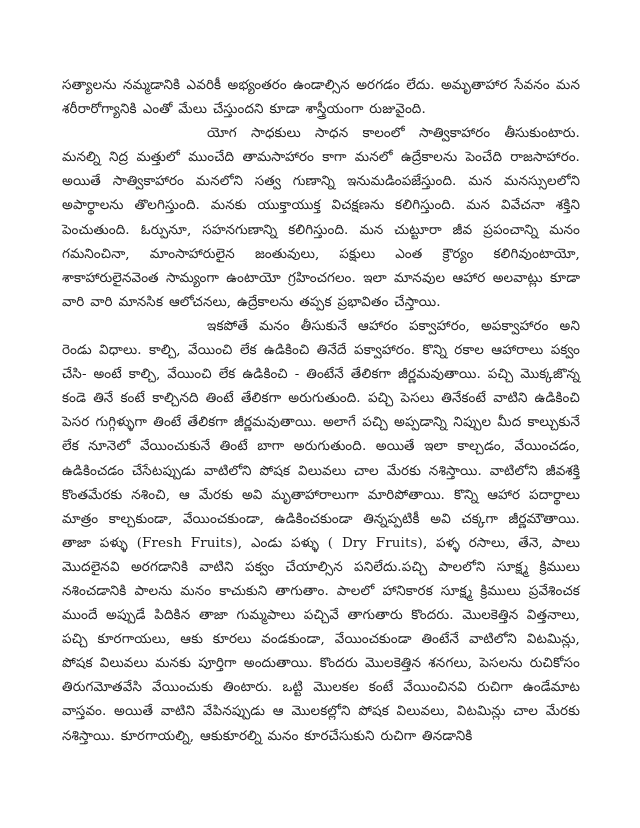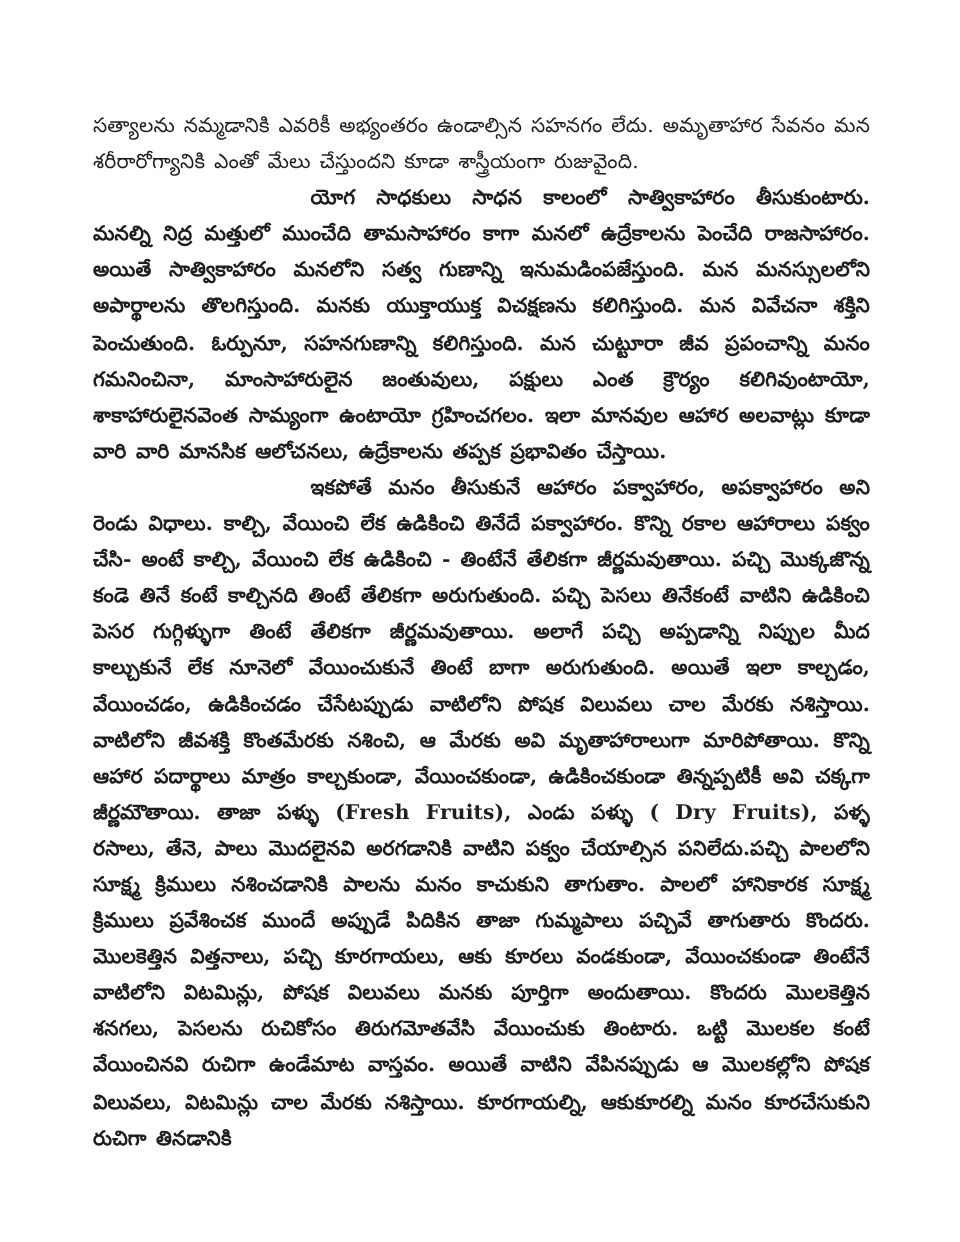--- a/index.html
+++ b/index.html
@@ -23,23 +23,22 @@
     margin: 0;
     font-size: 13.5px;
     line-height: 24.1px;
     text-align: justify;
     text-justify: inter-word;
     word-spacing: 1.5px;
     letter-spacing: 0.1px;
   }
   .para.indented {
     text-indent: 145px;
-    font-weight: bold;
   }
 </style>
 </head>
 <body>
 
 <div class="page">
-  <p class="para">సత్యాలను నమ్మడానికి ఎవరికీ అభ్యంతరం ఉండాల్సిన సహనగం లేదు. అమృతాహార సేవనం మన శరీరారోగ్యానికి ఎంతో మేలు చేస్తుందని కూడా శాస్త్రీయంగా రుజువైంది.</p>
+  <p class="para">సత్యాలను నమ్మడానికి ఎవరికీ అభ్యంతరం ఉండాల్సిన అరగడం లేదు. అమృతాహార సేవనం మన శరీరారోగ్యానికి ఎంతో మేలు చేస్తుందని కూడా శాస్త్రీయంగా రుజువైంది.</p>
   <p class="para indented">యోగ సాధకులు సాధన కాలంలో సాత్వికాహారం తీసుకుంటారు. మనల్ని నిద్ర మత్తులో ముంచేది తామసాహారం కాగా మనలో ఉద్రేకాలను పెంచేది రాజసాహారం. అయితే సాత్వికాహారం మనలోని సత్వ గుణాన్ని ఇనుమడింపజేస్తుంది. మన మనస్సులలోని అపార్థాలను తొలగిస్తుంది. మనకు యుక్తాయుక్త విచక్షణను కలిగిస్తుంది. మన వివేచనా శక్తిని పెంచుతుంది. ఓర్పునూ, సహనగుణాన్ని కలిగిస్తుంది. మన చుట్టూరా జీవ ప్రపంచాన్ని మనం గమనించినా, మాంసాహారులైన జంతువులు, పక్షులు ఎంత క్రౌర్యం కలిగివుంటాయో, శాకాహారులైనవెంత సామ్యంగా ఉంటాయో గ్రహించగలం. ఇలా మానవుల ఆహార అలవాట్లు కూడా వారి వారి మానసిక ఆలోచనలు, ఉద్రేకాలను తప్పక ప్రభావితం చేస్తాయి.</p>
   <p class="para indented">ఇకపోతే మనం తీసుకునే ఆహారం పక్వాహారం, అపక్వాహారం అని రెండు విధాలు. కాల్చి, వేయించి లేక ఉడికించి తినేదే పక్వాహారం. కొన్ని రకాల ఆహారాలు పక్వం చేసి- అంటే కాల్చి, వేయించి లేక ఉడికించి - తింటేనే తేలికగా జీర్ణమవుతాయి. పచ్చి మొక్కజొన్న కండె తినే కంటే కాల్చినది తింటే తేలికగా అరుగుతుంది. పచ్చి పెసలు తినేకంటే వాటిని ఉడికించి పెసర గుగ్గిళ్ళుగా తింటే తేలికగా జీర్ణమవుతాయి. అలాగే పచ్చి అప్పడాన్ని నిప్పుల మీద కాల్చుకునే లేక నూనెలో వేయించుకునే తింటే బాగా అరుగుతుంది. అయితే ఇలా కాల్చడం, వేయించడం, ఉడికించడం చేసేటప్పుడు వాటిలోని పోషక విలువలు చాల మేరకు నశిస్తాయి. వాటిలోని జీవశక్తి కొంతమేరకు నశించి, ఆ మేరకు అవి మృతాహారాలుగా మారిపోతాయి. కొన్ని ఆహార పదార్థాలు మాత్రం కాల్చకుండా, వేయించకుండా, ఉడికించకుండా తిన్నప్పటికీ అవి చక్కగా జీర్ణమౌతాయి. తాజా పళ్ళు (Fresh Fruits), ఎండు పళ్ళు ( Dry Fruits), పళ్ళ రసాలు, తేనె, పాలు మొదలైనవి అరగడానికి వాటిని పక్వం చేయాల్సిన పనిలేదు.పచ్చి పాలలోని సూక్ష్మ క్రిములు నశించడానికి పాలను మనం కాచుకుని తాగుతాం. పాలలో హానికారక సూక్ష్మ క్రిములు ప్రవేశించక ముందే అప్పుడే పిదికిన తాజా గుమ్మపాలు పచ్చివే తాగుతారు కొందరు. మొలకెత్తిన విత్తనాలు, పచ్చి కూరగాయలు, ఆకు కూరలు వండకుండా, వేయించకుండా తింటేనే వాటిలోని విటమిన్లు, పోషక విలువలు మనకు పూర్తిగా అందుతాయి. కొందరు మొలకెత్తిన శనగలు, పెసలను రుచికోసం తిరుగమోతవేసి వేయించుకు తింటారు. ఒట్టి మొలకల కంటే వేయించినవి రుచిగా ఉండేమాట వాస్తవం. అయితే వాటిని వేపినప్పుడు ఆ మొలకల్లోని పోషక విలువలు, విటమిన్లు చాల మేరకు నశిస్తాయి. కూరగాయల్ని, ఆకుకూరల్ని మనం కూరచేసుకుని రుచిగా తినడానికి</p>
 </div>
 
 </body></html>

